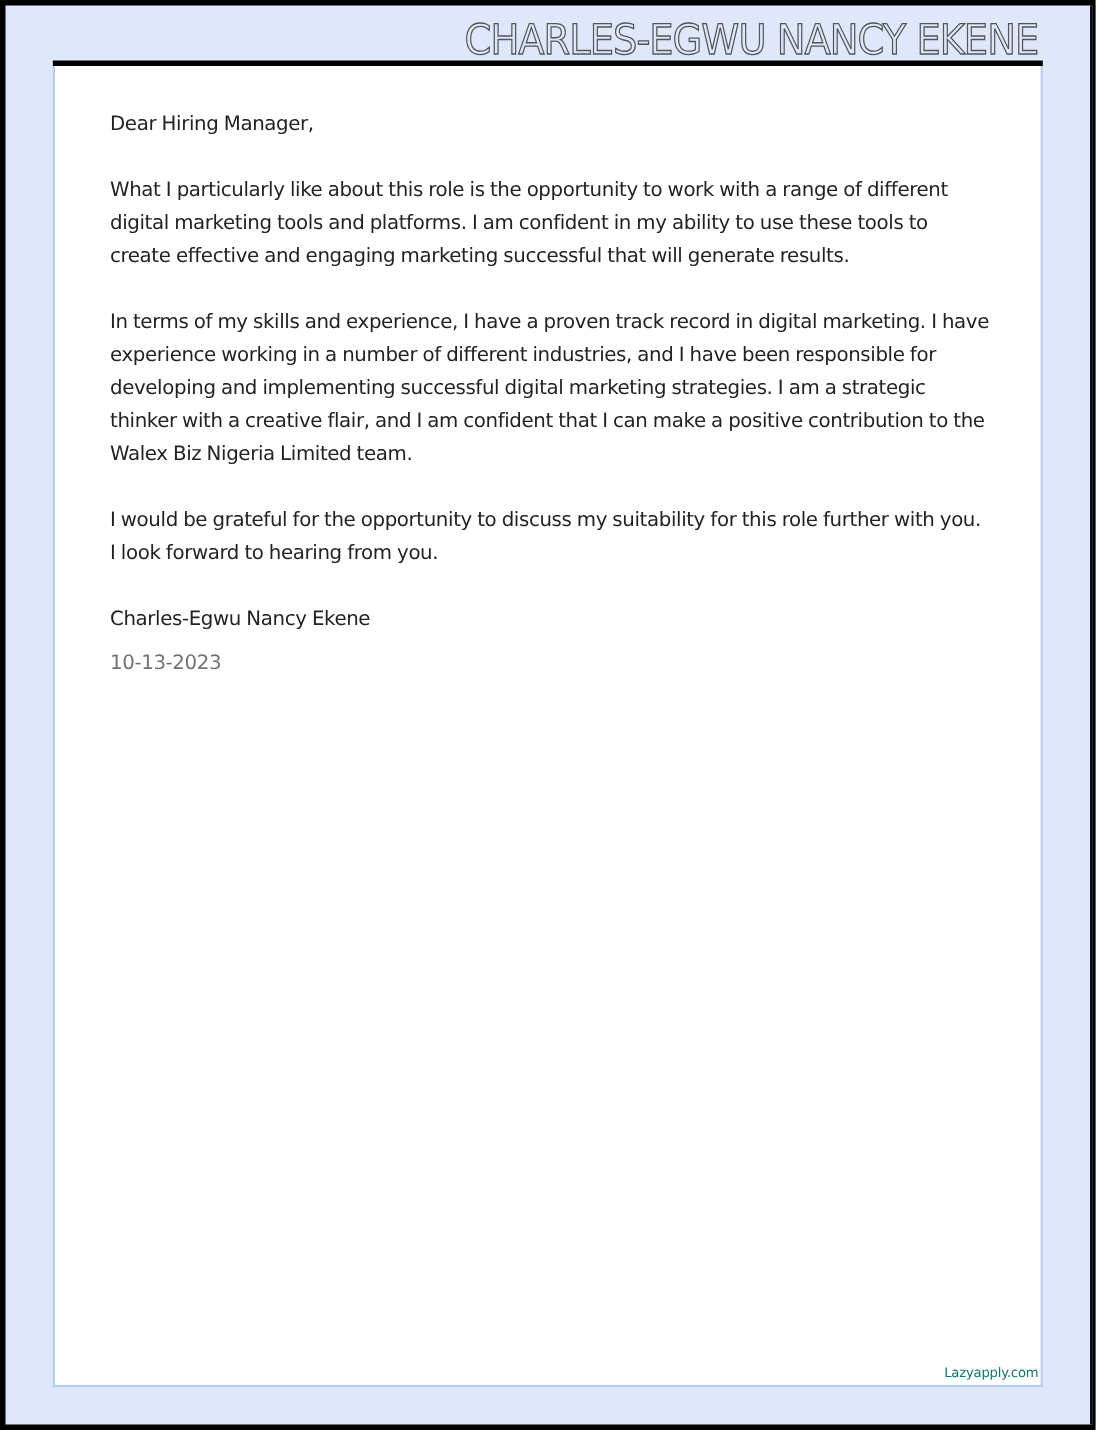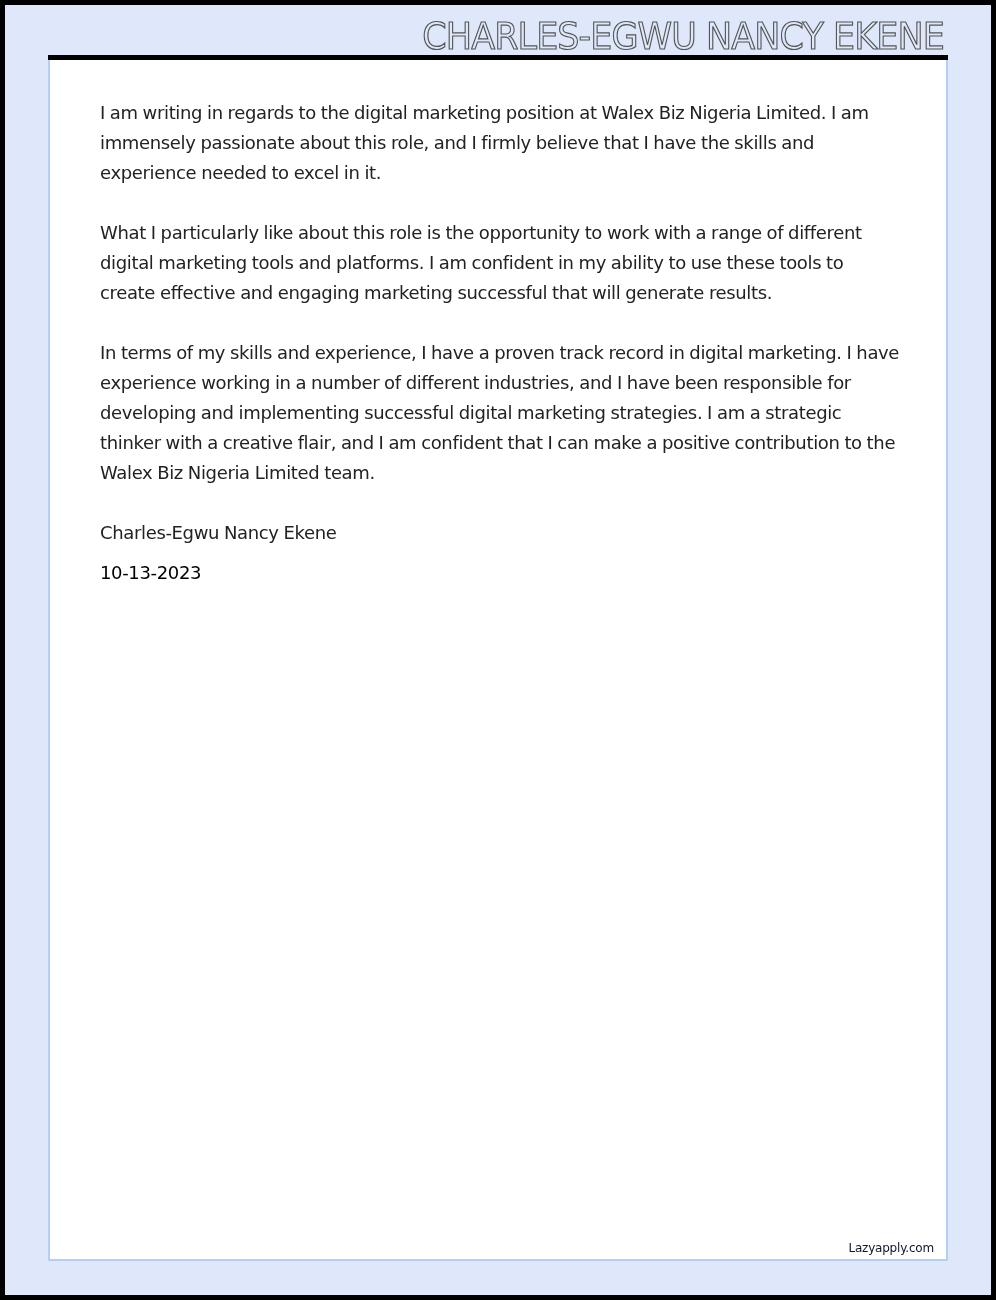--- a/index.html
+++ b/index.html
@@ -69,43 +69,44 @@
       letter-spacing: -0.35px;
       word-spacing: -0.5px;
     }
     .letter-body p {
       margin: 0 0 30px 0;
     }
     .signature-name {
       margin: 0 0 10px 0 !important;
     }
     .date {
-      color: #000000;
+      color: #737373;
     }
     .footer-brand {
       position: absolute;
-      right: 12px;
+      right: 2px;
       bottom: 4px;
       font-family: "DejaVu Sans", sans-serif;
       font-size: 12px;
-      color: #0f172a;
+      color: #0f766e;
       letter-spacing: -0.2px;
       margin-top: 12px;
     }
   </style>
 </head>
 <body>
 
 <div class="page-bg"></div>
 
 <div class="header-name">CHARLES-EGWU NANCY EKENE</div>
 <div class="header-rule"></div>
 
 <div class="letter">
   <div class="letter-body">
-    <p>I am writing in regards to the digital marketing position at Walex Biz Nigeria Limited. I am immensely passionate about this role, and I firmly believe that I have the skills and experience needed to excel in it.</p>
+    <p>Dear Hiring Manager,</p>
     <p>What I particularly like about this role is the opportunity to work with a range of different digital marketing tools and platforms. I am confident in my ability to use these tools to create effective and engaging marketing successful that will generate results.</p>
     <p>In terms of my skills and experience, I have a proven track record in digital marketing. I have experience working in a number of different industries, and I have been responsible for developing and implementing successful digital marketing strategies. I am a strategic thinker with a creative flair, and I am confident that I can make a positive contribution to the Walex Biz Nigeria Limited team.</p>
+    <p>I would be grateful for the opportunity to discuss my suitability for this role further with you. I look forward to hearing from you.</p>
     <p class="signature-name">Charles-Egwu Nancy Ekene</p>
     <div class="date">10-13-2023</div>
   </div>
   <div class="footer-brand">Lazyapply.com</div>
 </div>
 
 </body></html>

